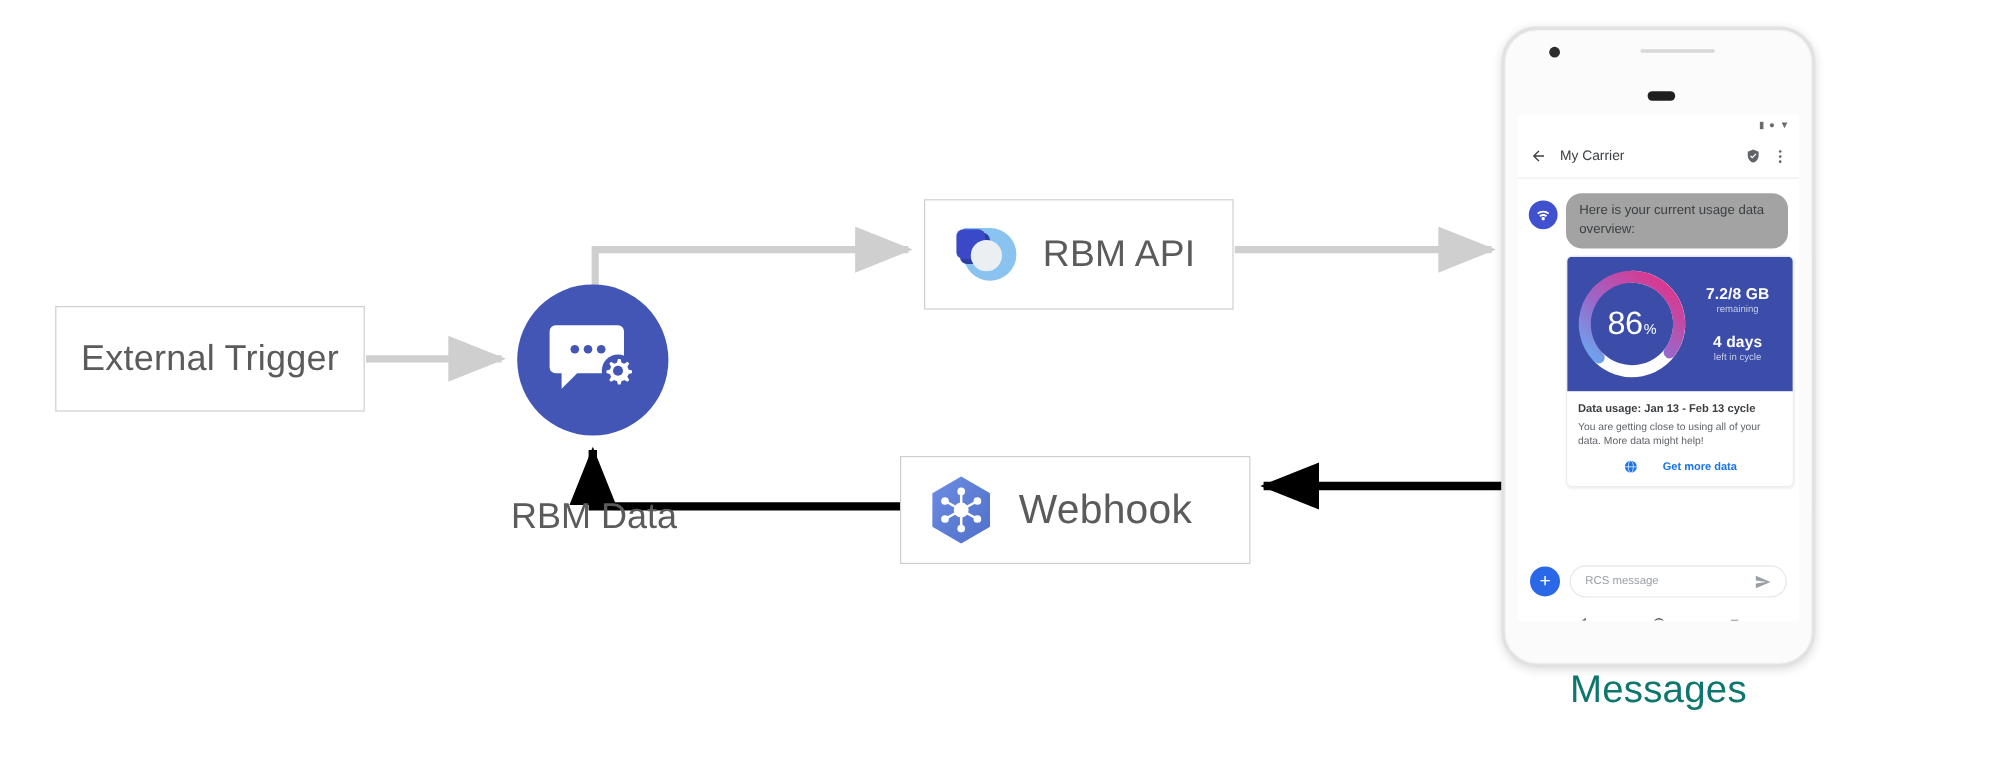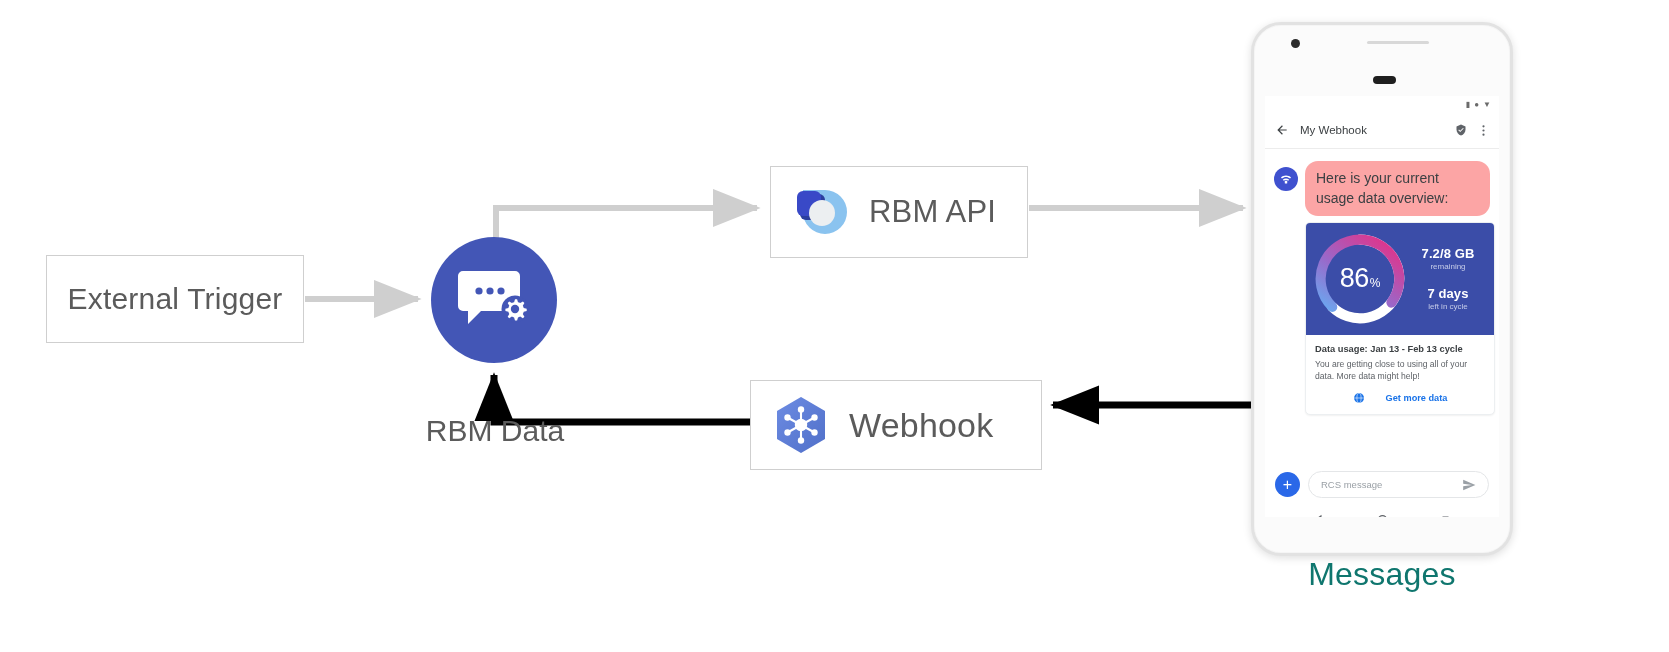--- a/index.html
+++ b/index.html
@@ -189,24 +189,24 @@
   }
   #carrier-avatar {
     width: 24px; height: 24px;
     border-radius: 50%;
     background: #3f51cf;
     flex: 0 0 auto;
     margin-top: 6px;
     display: flex; align-items: center; justify-content: center;
   }
   #bubble-text {
-    background: #fca5a5;
+    background: #a3a3a3;
     border-radius: 13px;
     padding: 7px 11px;
-    font-size: 14px;
+    font-size: 11px;
     line-height: 1.45;
     color: #3c4043;
     max-width: 172px;
   }
 
   #rich-card {
     margin-left: 31px;
     margin-top: 6px;
     width: 188px;
     border: 1px solid #eceff1;
@@ -437,21 +437,21 @@
       <div id="statusbar">
         <span class="status-glyph">▮</span>
         <span class="status-glyph">●</span>
         <span class="status-glyph">▼</span>
       </div>
 
       <div id="app-header">
         <svg width="14" height="14" viewBox="0 0 24 24">
           <path d="M20,11 H7.8 l5.6,-5.6 L12,4 L4,12 l8,8 1.4,-1.4 L7.8,13 H20 z" fill="#3c4043"></path>
         </svg>
-        <span id="app-title">My Webhook</span>
+        <span id="app-title">My Carrier</span>
         <svg width="12" height="12" viewBox="0 0 24 24">
           <path d="M12,1 L21,5 v6 c0,5.5 -3.8,10.7 -9,12 C6.8,21.7 3,16.5 3,11 V5 z" fill="#5f6368"></path>
           <path d="M10.4,16.2 L6.6,12.4 l1.4,-1.4 2.4,2.4 5.6,-5.6 1.4,1.4 z" fill="#ffffff"></path>
         </svg>
         <svg width="11" height="13" viewBox="0 0 6 20">
           <circle cx="3" cy="3.5" r="1.7" fill="#5f6368"></circle>
           <circle cx="3" cy="10" r="1.7" fill="#5f6368"></circle>
           <circle cx="3" cy="16.5" r="1.7" fill="#5f6368"></circle>
         </svg>
       </div>
@@ -486,21 +486,21 @@
               </svg>
               <div id="gauge-pct">
                 <span id="gauge-num">86</span>
                 <span id="gauge-unit">%</span>
               </div>
             </div>
             <div id="card-stats">
               <div class="stat-big">7.2/8 GB</div>
               <div class="stat-small">remaining</div>
               <div class="stat-gap"></div>
-              <div class="stat-big">7 days</div>
+              <div class="stat-big">4 days</div>
               <div class="stat-small">left in cycle</div>
             </div>
           </div>
 
           <div id="card-body">
             <div id="card-title">Data usage: Jan 13 - Feb 13 cycle</div>
             <div id="card-desc">You are getting close to using all of your data. More data might help!</div>
             <div id="card-action">
               <svg width="12" height="12" viewBox="0 0 24 24">
                 <circle cx="12" cy="12" r="10" fill="#1a73e8"></circle>

